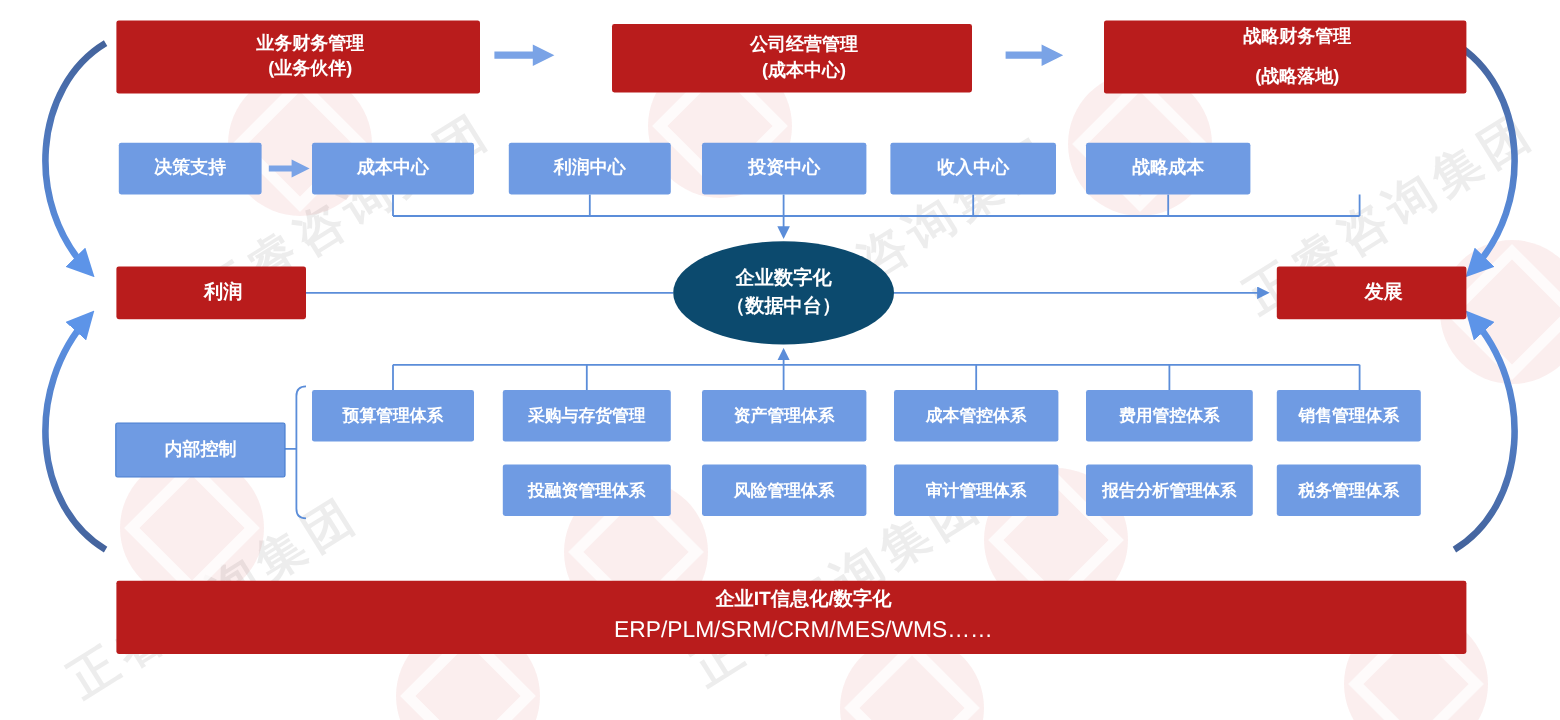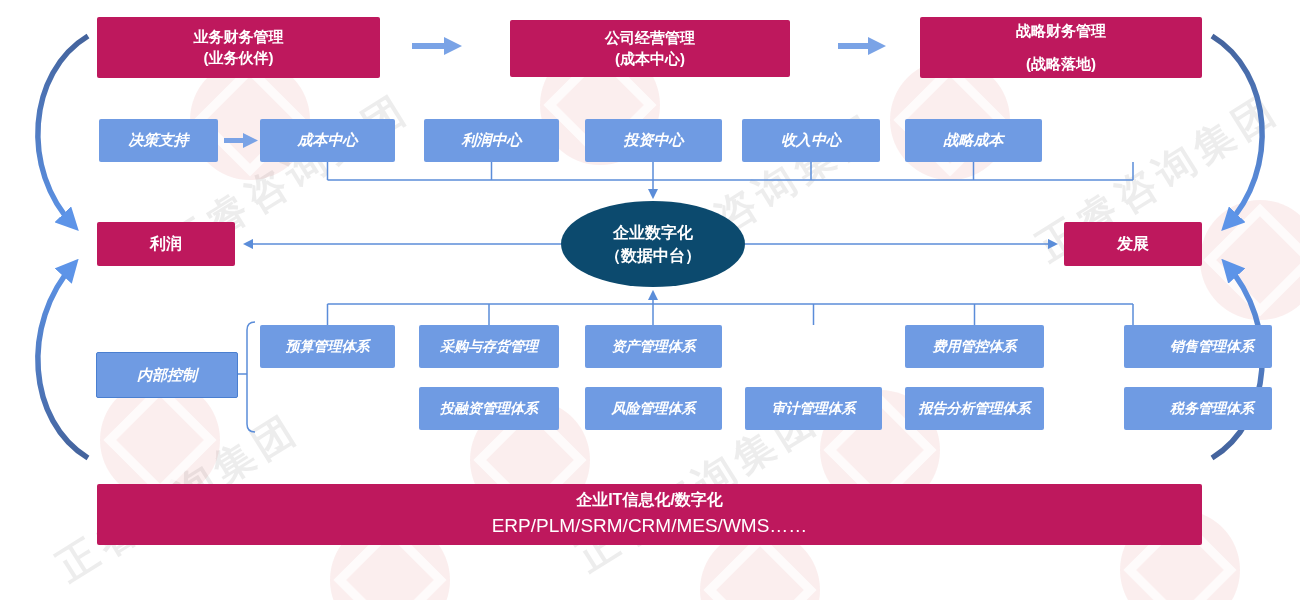--- a/index.html
+++ b/index.html
@@ -23,22 +23,22 @@
     border:9px solid rgba(255,255,255,0.75);
   }
   
   .connectors { position:absolute; left:0; top:0; z-index:1; }
   
   .box {
     position:absolute; z-index:2; display:flex; flex-direction:column;
     align-items:center; justify-content:center; text-align:center;
     color:#fff; font-weight:bold; border-radius:2px; line-height:1.35;
   }
-  .dark  { background:#be185d; }
-  .light { background:#6F9BE3;font-style:italic; }
+  .dark  { background:#b91c1c;padding-left:20px; }
+  .light { background:#6F9BE3; }
   .f15 { font-size:15px; } .f14 { font-size:14px; } .f16 { font-size:16px; }
   
   .tb1 { left:97px;  top:17px; width:283px; height:61px; }
   .tb2 { left:510px; top:20px; width:280px; height:57px; }
   .tb3 { left:920px; top:17px; width:282px; height:61px;gap:13px; }
   
   .r2  { top:119px; height:43px; }
   .r2a { left:99px;   width:119px; }
   .r2b { left:260px;  width:135px; }
   .r2c { left:424px;  width:135px; }
@@ -57,21 +57,21 @@
   .devel  { left:1064px; top:222px; width:138px; height:44px; }
   
   .ic { left:96px; top:352px; width:140px; height:44px; border:1px solid #4a7fd0; }
   .g1 { top:325px; height:43px; }
   .g2 { top:387px; height:43px; }
   .c1 { left:260px;  width:135px; }
   .c2 { left:419px;  width:140px; }
   .c3 { left:585px;  width:137px; }
   .c4 { left:745px;  width:137px; }
   .c5 { left:905px;  width:139px; }
-  .c6 { left:1124px; width:120px;padding-left:28px; }
+  .c6 { left:1064px; width:120px; }
   
   .banner {
     left:97px; top:484px; width:1105px; height:61px; font-size:16px; line-height:1.5;
   }
   .banner .sub { font-size:19px; font-weight:normal; }
 </style>
 </head>
 <body>
 
 <div class="stage">
@@ -194,20 +194,21 @@
   </div>
 
   <div class="box dark f16 profit">利润</div>
   <div class="box dark f16 devel">发展</div>
 
   <div class="box light f15 ic">内部控制</div>
 
   <div class="box light f14 g1 c1">预算管理体系</div>
   <div class="box light f14 g1 c2">采购与存货管理</div>
   <div class="box light f14 g1 c3">资产管理体系</div>
+  <div class="box light f14 g1 c4">成本管控体系</div>
   <div class="box light f14 g1 c5">费用管控体系</div>
   <div class="box light f14 g1 c6">销售管理体系</div>
 
   <div class="box light f14 g2 c2">投融资管理体系</div>
   <div class="box light f14 g2 c3">风险管理体系</div>
   <div class="box light f14 g2 c4">审计管理体系</div>
   <div class="box light f14 g2 c5">报告分析管理体系</div>
   <div class="box light f14 g2 c6">税务管理体系</div>
 
   <div class="box dark banner">

